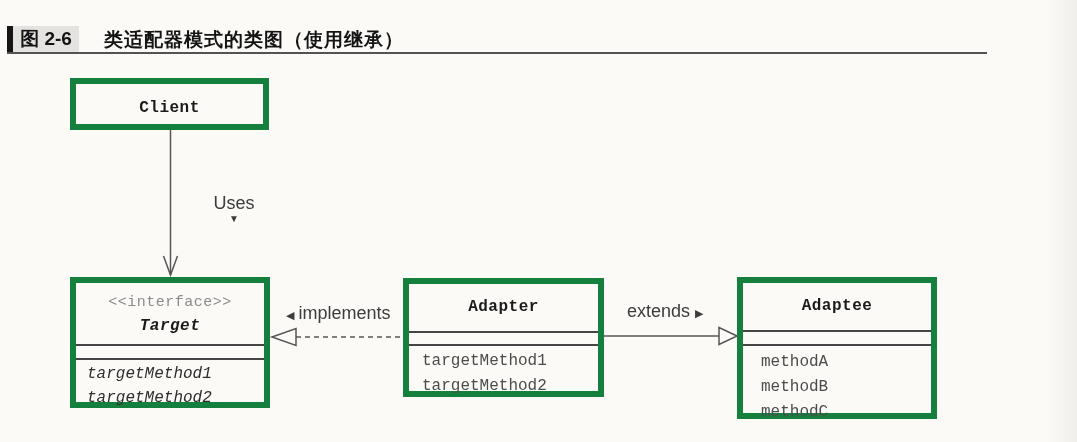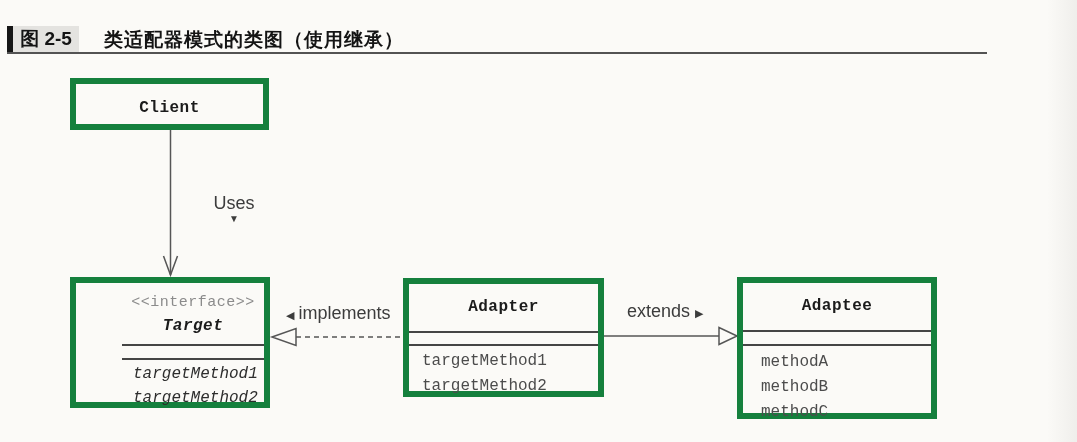--- a/index.html
+++ b/index.html
@@ -62,21 +62,21 @@
   .uml-empty {
     border-top: 2px solid #454545;
     border-bottom: 2px solid #454545;
   }
   .uml-methods { color: #4c4c4c; font-size: 16px; }
   .uml-methods div { line-height: 25px; white-space: nowrap; }
 
   .box-client { left: 70px; top: 78px; width: 199px; height: 52px; }
   .box-client .uml-name { line-height: 48px; }
 
-  .box-target { left: 70px; top: 277px; width: 200px; height: 131px; padding-left: 46px; }
+  .box-target { left: 70px; top: 277px; width: 200px; height: 131px; }
   .box-target .hdr { height: 61px; padding-top: 9px; }
   .box-target .uml-name { font-style: italic; line-height: 24px; }
   .box-target .uml-stereotype { line-height: 22px; }
   .box-target .uml-empty { height: 16px; }
   .box-target .uml-methods { font-style: italic; color: #2d2d2d; padding: 2px 0 0 11px; }
   .box-target .uml-methods div { line-height: 24px; }
 
   .box-adapter { left: 403px; top: 278px; width: 201px; height: 119px; }
   .box-adapter .hdr { height: 47px; }
   .box-adapter .uml-name { line-height: 47px; }
@@ -106,21 +106,21 @@
   .implements-label .glyph { margin-right: 4px; }
   .extends-label { left: 627px; top: 301px; }
   .extends-label .glyph { margin-left: 5px; }
 </style>
 </head>
 <body>
 
 <div class="page">
 
   <div class="accent-bar"></div>
-  <div class="figure-chip">图 2-5</div>
+  <div class="figure-chip">图 2-6</div>
   <div class="figure-title">类适配器模式的类图（使用继承）</div>
   <div class="title-rule"></div>
 
   <svg class="connectors" width="1077" height="442" viewBox="0 0 1077 442">
 
     <line x1="170.5" y1="130" x2="170.5" y2="275" stroke="#565656" stroke-width="1.5"></line>
     <polyline points="163.5,256 170.5,275 177.5,256" fill="none" stroke="#565656" stroke-width="1.5"></polyline>
 
     <line x1="296" y1="337" x2="403" y2="337" stroke="#565656" stroke-width="1.5" stroke-dasharray="5 4"></line>
     <polygon points="272,337 296,328.5 296,345.5" fill="#fbfaf7" stroke="#565656" stroke-width="1.5"></polygon>

